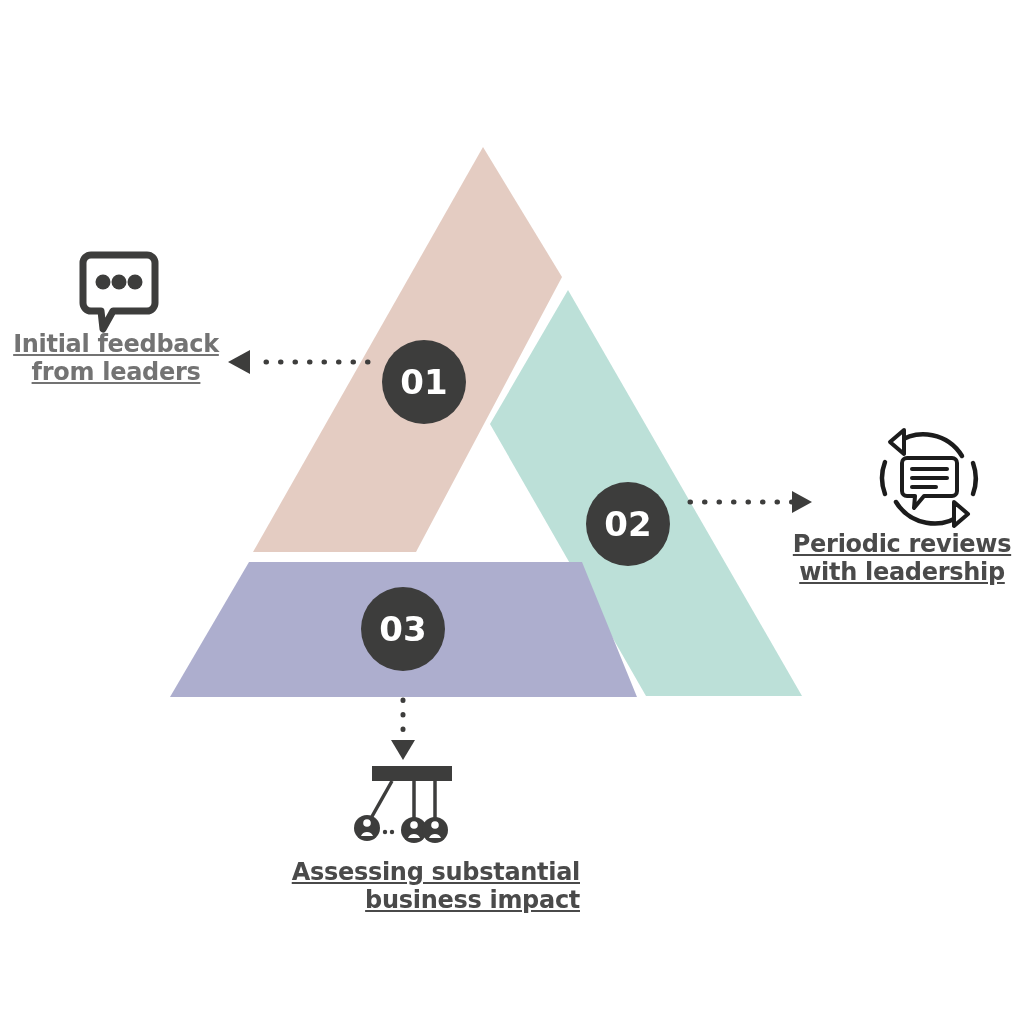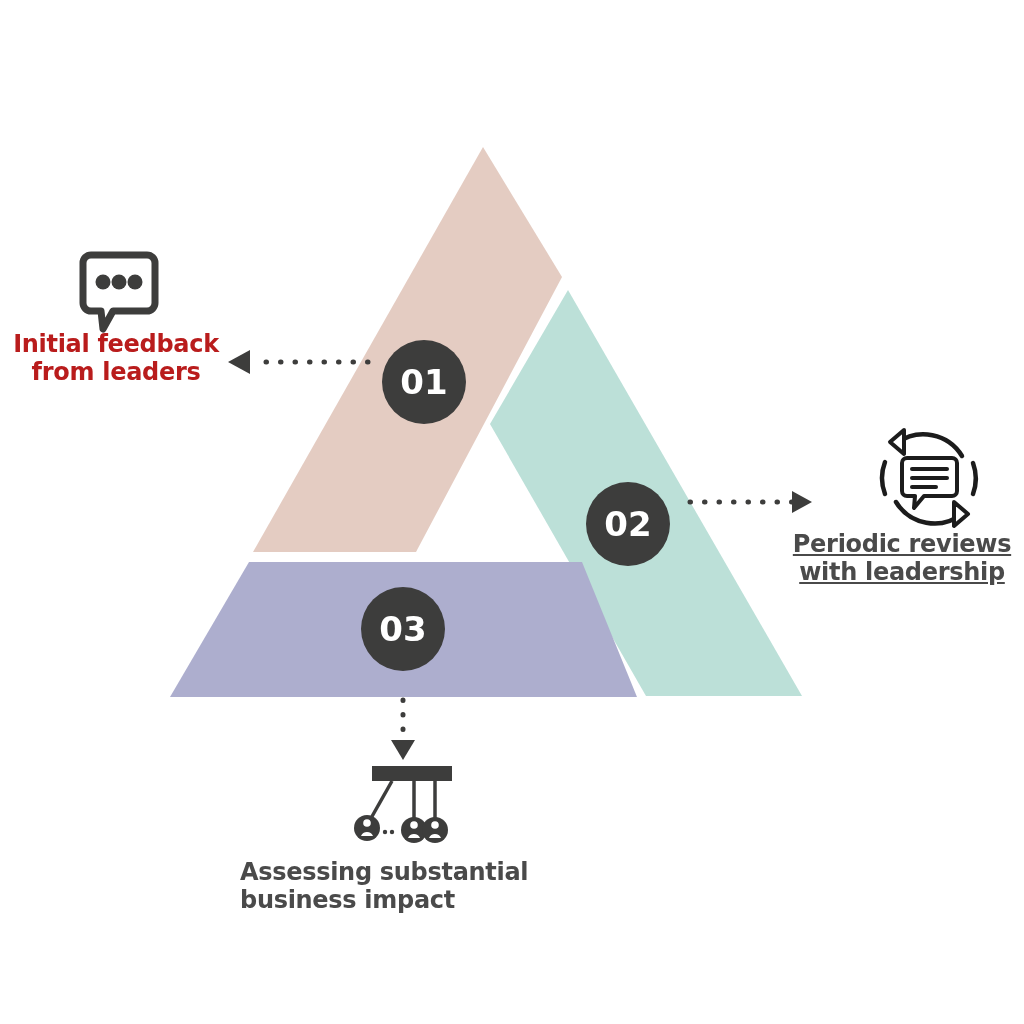--- a/index.html
+++ b/index.html
@@ -40,21 +40,22 @@
   .label-l2 {
     left: 780px;
     top: 530px;
     width: 244px;
     text-align: center;
   }
   .label-l3 {
     left: 240px;
     top: 858px;
     width: 340px;
-    text-align: left;
+    text-align: right;
+    text-decoration: underline;
   }
   .badge-num {
     fill: #ffffff;
     font-family: "DejaVu Sans", sans-serif;
     font-weight: bold;
     font-size: 34px;
   }
   svg { display: block; }
 </style>
 </head>
@@ -146,21 +147,21 @@
       <circle cx="62" cy="59" r="3.8" fill="#ffffff"></circle>
       <path d="M56,72 A6.5,6.5 0 0 1 68,72 Z" fill="#ffffff"></path>
 
       <circle cx="83" cy="64" r="13" fill="#3d3d3c"></circle>
       <circle cx="83" cy="59" r="3.8" fill="#ffffff"></circle>
       <path d="M77,72 A6.5,6.5 0 0 1 89,72 Z" fill="#ffffff"></path>
     </g>
 
   </svg>
 
-  <div class="label label-l1" style="color: #b91c1c;">Initial feedback
+  <div class="label label-l1" style="color: #737373; text-decoration: underline;">Initial feedback
 from leaders</div>
 
   <div class="label label-l2" style="color: rgb(74, 74, 74); text-decoration: underline;">Periodic reviews
 with leadership</div>
 
   <div class="label label-l3" style="color: rgb(74, 74, 74);">Assessing substantial
 business impact</div>
 
 </div>
 

